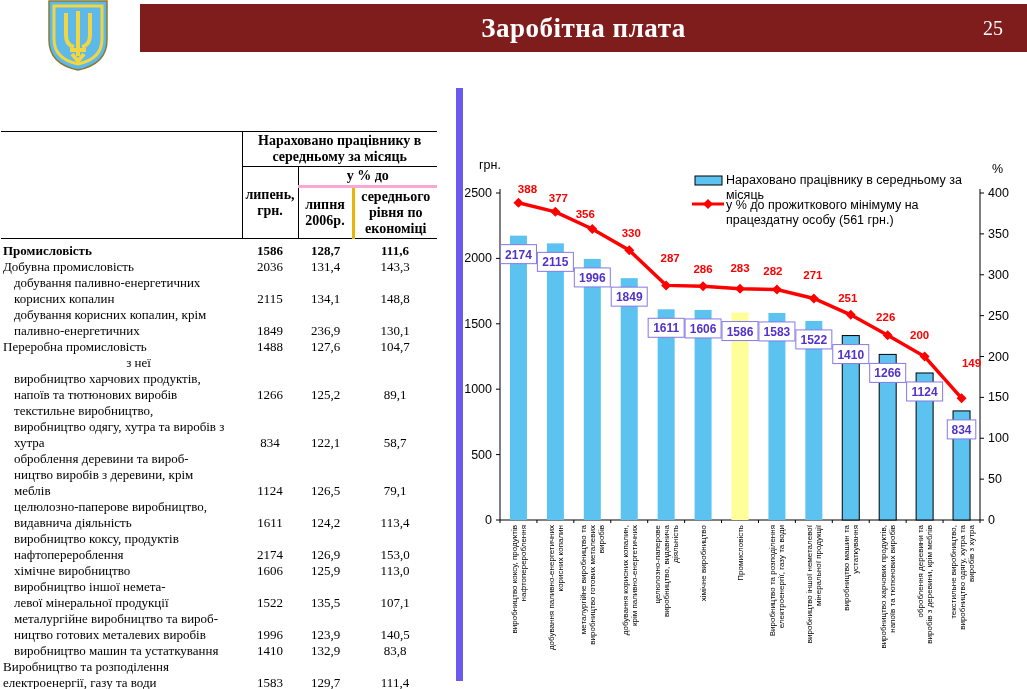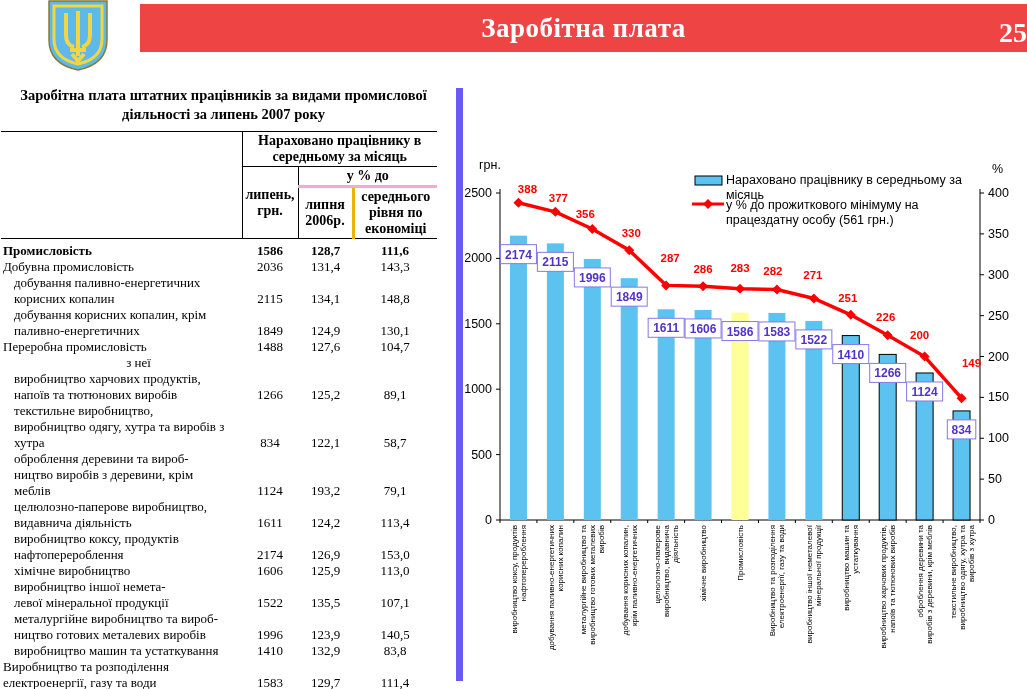--- a/index.html
+++ b/index.html
@@ -3,21 +3,21 @@
 <meta charset="utf-8">
 <style>
   html,body{margin:0;padding:0;background:#fff;}
   .page{position:relative;width:1027px;height:689px;background:#fff;overflow:hidden;
         font-family:"Liberation Serif",serif;color:#000;}
 
   
   .header-bar{position:absolute;left:140px;top:4px;width:887px;height:48px;
               display:flex;align-items:center;justify-content:center;}
   .header-title{color:#fff;font-size:27px;font-weight:bold;letter-spacing:.5px;}
-  .page-number{position:absolute;right:0;top:13px;color:#fff;font-size:28px;font-weight:bold;}
+  .page-number{position:absolute;right:24px;top:13px;color:#fff;font-size:20px;font-weight:normal;}
   .coat{position:absolute;left:35px;top:0;width:86px;height:72px;}
 
   
   .table-title{position:absolute;left:0;top:86px;width:447px;text-align:center;
                font-weight:bold;font-size:14.5px;line-height:19px;white-space:pre-line;}
   table.wage{position:absolute;left:1px;top:131px;width:436px;border-collapse:collapse;
              table-layout:fixed;border-top:1.5px solid #000;}
   table.wage td{padding:0;}
   table.wage thead td{text-align:center;font-weight:bold;font-size:14px;line-height:16px;
                       vertical-align:middle;padding:1px 2px;}
@@ -61,27 +61,25 @@
       <g fill="none" stroke="#f2d543" stroke-width="4">
         <path d="M43 11 V56"></path>
         <path d="M31 13 V35 Q31 45 39 47"></path>
         <path d="M55 13 V35 Q55 45 47 47"></path>
         <path d="M35 50 H51"></path>
         <path d="M37 54 L43 61 L49 54"></path>
       </g>
     </svg>
   </div>
 
-  <div class="header-bar" style="background: #ef4444;">
+  <div class="header-bar" style="background: #7f1d1d;">
     <span class="header-title">Заробітна плата</span>
     <span class="page-number">25</span>
   </div>
 
-  <div class="table-title">Заробітна плата штатних працівників за видами промислової
-діяльності  за липень 2007 року</div>
 
   <table class="wage">
     <colgroup>
         <col style="width:241px">
         <col style="width:56px">
         <col style="width:55px">
         <col style="width:84px">
       </colgroup>
     <thead>
       <tr style="height:32px">
@@ -114,21 +112,21 @@
           <td class="lbl i1">добування паливно-енергетичних
 корисних копалин</td>
           <td class="num">2115</td>
           <td class="num">134,1</td>
           <td class="num">148,8</td>
         </tr>
         <tr>
           <td class="lbl i1">добування корисних копалин, крім
 паливно-енергетичних</td>
           <td class="num">1849</td>
-          <td class="num">124,9</td>
+          <td class="num">236,9</td>
           <td class="num">130,1</td>
         </tr>
         <tr>
           <td class="lbl i0">Переробна промисловість</td>
           <td class="num">1488</td>
           <td class="num">127,6</td>
           <td class="num">104,7</td>
         </tr>
         <tr>
           <td class="lbl i2">з неї</td>
@@ -149,21 +147,21 @@
 хутра</td>
           <td class="num">834</td>
           <td class="num">122,1</td>
           <td class="num">58,7</td>
         </tr>
         <tr>
           <td class="lbl i1">оброблення деревини та вироб-
 ництво виробів з деревини, крім
 меблів</td>
           <td class="num">1124</td>
-          <td class="num">193,2</td>
+          <td class="num">126,5</td>
           <td class="num">79,1</td>
         </tr>
         <tr>
           <td class="lbl i1">целюлозно-паперове виробництво,
 видавнича діяльність</td>
           <td class="num">1611</td>
           <td class="num">124,2</td>
           <td class="num">113,4</td>
         </tr>
         <tr>

